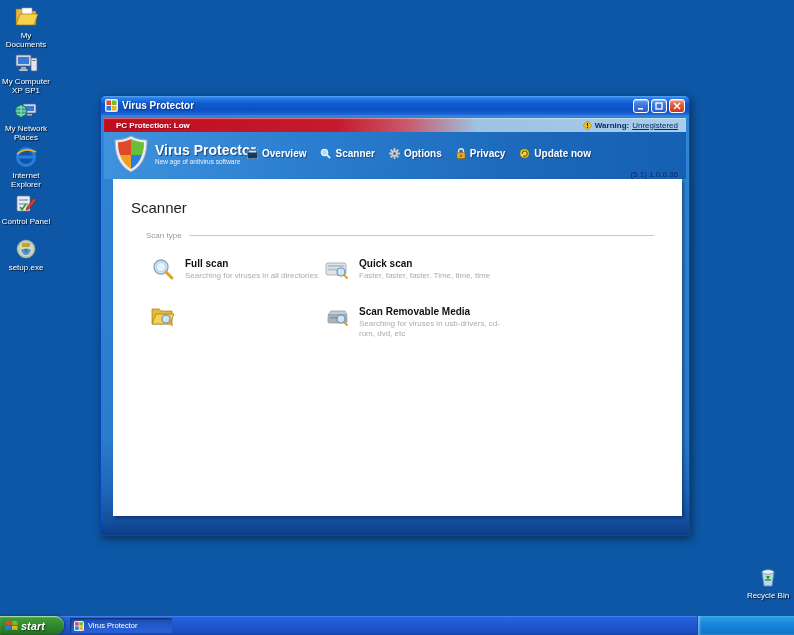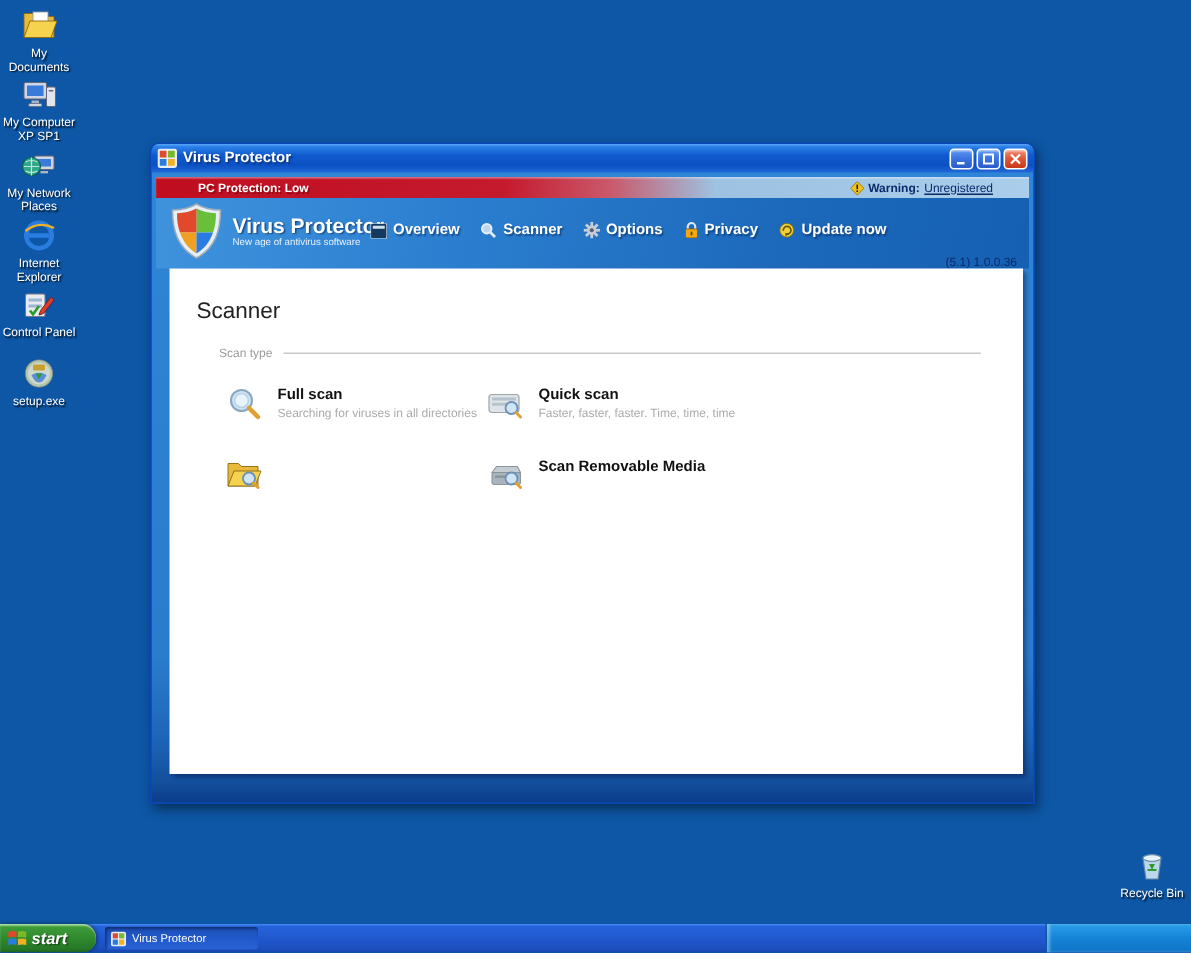--- a/index.html
+++ b/index.html
@@ -38,21 +38,21 @@
     background:linear-gradient(180deg,#5aa6f7 0%,#2a80e8 10%,#1059ce 40%,#0c51c4 75%,#2268d8 100%);
     display:flex; align-items:center; padding:0 4px; }
   .titlebar .t-title { color:#fff; font-weight:bold; font-size:10px; margin-left:4px; text-shadow:1px 1px 1px #0a3580; flex:1; }
   .tb-btn { width:16px; height:14px; border-radius:3px; margin-left:2px; border:1px solid #fff;
     display:flex; align-items:center; justify-content:center; cursor:pointer;
     background:linear-gradient(180deg,#5a96f2 0%,#3a72e0 50%,#2a5cc8 100%); box-shadow:inset 0 1px 1px rgba(255,255,255,.5); }
   .tb-btn.close { background:linear-gradient(180deg,#f09278 0%,#e05838 45%,#c83818 100%); }
 
   .banner { position:absolute; left:3px; right:3px; top:22px; height:14px;
     background:linear-gradient(90deg,#c00d20 0%,#c51a2e 40%,#c9596a 52%,#9dc2e2 64%,#a9cdea 100%);
-    display:flex; align-items:center; padding:0 22px; box-shadow:inset 0 1px 1px rgba(255,255,255,.4); }
+    display:flex; align-items:center; padding:0 6px; box-shadow:inset 0 1px 1px rgba(255,255,255,.4); }
   .banner .stat { color:#fff; font-size:8px; font-weight:bold; text-shadow:1px 1px 0 rgba(100,0,0,.5); padding-left:6px; flex:1; }
   .banner .warn { display:flex; align-items:center; gap:3px; font-size:8px; color:#0a2a6a; padding-right:2px; }
   .banner .warn b { font-weight:bold; }
   .banner .warn .link { text-decoration:underline; cursor:pointer; }
 
   .verline { position:absolute; right:8px; top:38px; color:#0a2a6a; font-size:8px; }
 
   .apphdr { position:absolute; left:3px; right:3px; top:36px; height:47px;
     background:linear-gradient(100deg,#3f93dd 0%,#2b7ecf 35%,#1b67ba 75%,#1560b2 100%); }
   .brand { position:absolute; left:10px; top:3px; display:flex; align-items:center; gap:7px; }
@@ -305,20 +305,21 @@
       <div class="scan-item">
         <svg class="si" viewBox="0 0 24 24">
           <path d="M3 10 L6 6 L20 6 L22 10 Z" fill="#c4ccd4" stroke="#8a949c" stroke-width=".7"></path>
           <rect x="3" y="10" width="19" height="8" rx="1.5" fill="#aab4bc" stroke="#8a949c" stroke-width=".7"></rect>
           <rect x="5" y="12" width="8" height="1.6" fill="#8a949c"></rect>
           <circle cx="16" cy="14" r="4" fill="#cfe4f5" stroke="#6a90b8" stroke-width="1.2"></circle>
           <path d="M19 17 L22 20" stroke="#e0a030" stroke-width="2" stroke-linecap="round"></path>
         </svg>
         <div>
           <div class="st">Scan Removable Media</div>
+          <div class="sd">Searching for viruses in usb-drivers, cd-rom, dvd, etc</div>
         </div>
       </div>
 
     </div>
   </div>
 </div>
 
 <div class="taskbar">
   <div class="start-btn">
     <svg width="13" height="13" viewBox="0 0 13 13">

